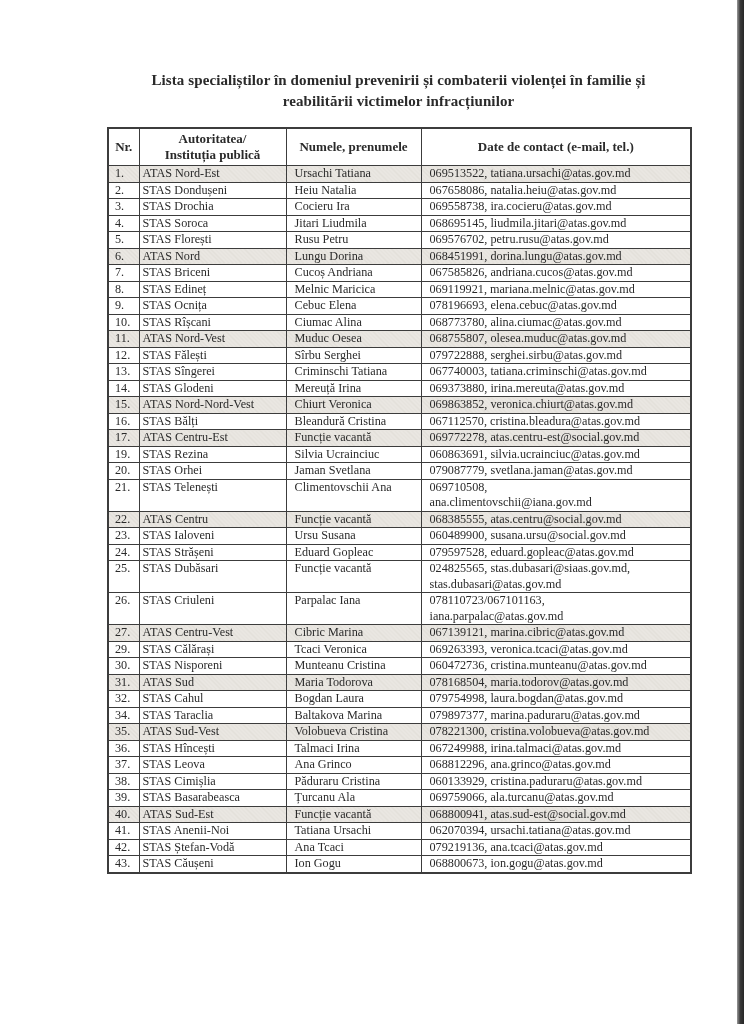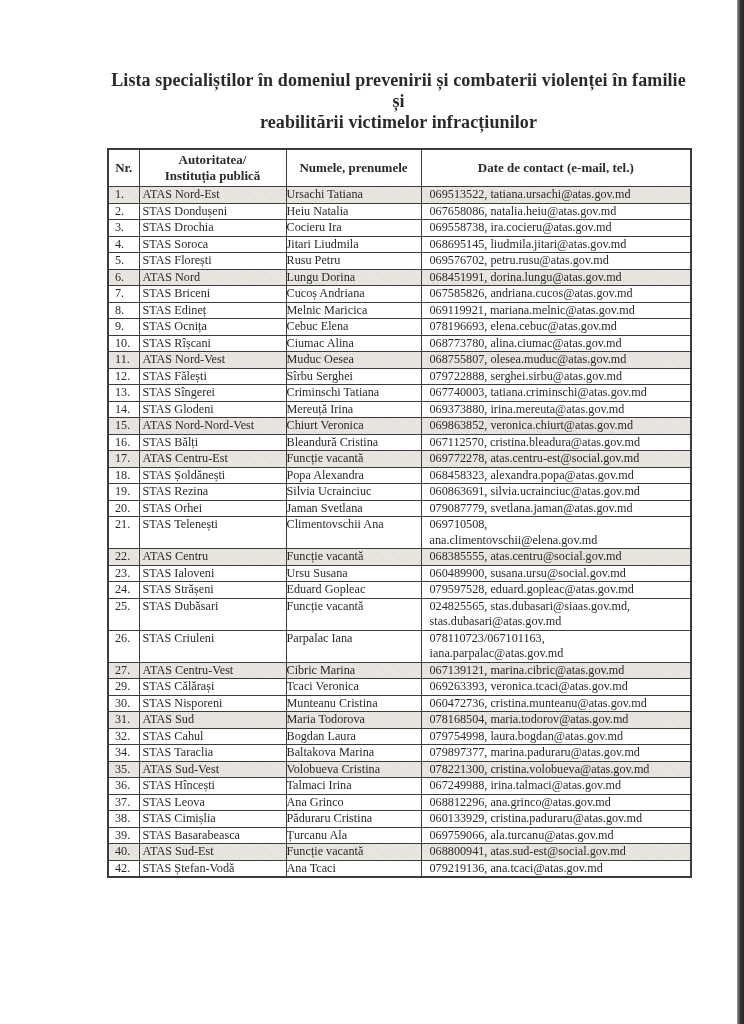--- a/index.html
+++ b/index.html
@@ -27,21 +27,21 @@
     background: linear-gradient(to right, #9a9a9a 0%, #3a3a3a 45%, #262626 100%);
   }
   .content {
     position: absolute;
     left: 107px;
     top: 70px;
     width: 583px;
   }
   .doc-title {
     font-weight: bold;
-    font-size: 18px;
+    font-size: 15px;
     line-height: 21px;
     text-align: center;
     white-space: pre-line;
     letter-spacing: 0.1px;
     margin: 0 0 15px 0;
   }
   table.spec-table {
     border-collapse: collapse;
     table-layout: fixed;
     width: 583px;
@@ -68,21 +68,21 @@
   }
   td {
     vertical-align: top;
     line-height: 15.5px;
     padding: 0 3px;
     white-space: pre-line;
     overflow: hidden;
   }
   td.col-nr        { padding-left: 6px; }
   td.col-authority { }
-  td.col-name      { padding-left: 0; }
+  td.col-name      { padding-left: 8px; }
   td.col-contact   { padding-left: 8px; }
   tr.shaded td {
     background-color: var(--shaded_row, #eae7e2);
     background-image: repeating-linear-gradient(45deg, rgba(120,110,95,0.07) 0 1px, transparent 1px 3px);
   }
 </style>
 </head>
 <body>
 
 <div class="paper">
@@ -203,43 +203,37 @@
             <td class="col-name">Bleandură Cristina</td>
             <td class="col-contact">067112570, cristina.bleadura@atas.gov.md</td>
           </tr>
           <tr class="shaded">
             <td class="col-nr">17.</td>
             <td class="col-authority">ATAS Centru-Est</td>
             <td class="col-name">Funcție vacantă</td>
             <td class="col-contact">069772278, atas.centru-est@social.gov.md</td>
           </tr>
           <tr>
-            <td class="col-nr">18.</td>
-            <td class="col-authority">STAS Șoldănești</td>
-            <td class="col-name">Popa Alexandra</td>
-            <td class="col-contact">068458323, alexandra.popa@atas.gov.md</td>
-          </tr>
-          <tr>
             <td class="col-nr">19.</td>
             <td class="col-authority">STAS Rezina</td>
             <td class="col-name">Silvia Ucrainciuc</td>
             <td class="col-contact">060863691, silvia.ucrainciuc@atas.gov.md</td>
           </tr>
           <tr>
             <td class="col-nr">20.</td>
             <td class="col-authority">STAS Orhei</td>
             <td class="col-name">Jaman Svetlana</td>
             <td class="col-contact">079087779, svetlana.jaman@atas.gov.md</td>
           </tr>
           <tr>
             <td class="col-nr">21.</td>
             <td class="col-authority">STAS Telenești</td>
             <td class="col-name">Climentovschii Ana</td>
             <td class="col-contact">069710508,
-ana.climentovschii@elena.gov.md</td>
+ana.climentovschii@iana.gov.md</td>
           </tr>
           <tr class="shaded">
             <td class="col-nr">22.</td>
             <td class="col-authority">ATAS Centru</td>
             <td class="col-name">Funcție vacantă</td>
             <td class="col-contact">068385555, atas.centru@social.gov.md</td>
           </tr>
           <tr>
             <td class="col-nr">23.</td>
             <td class="col-authority">STAS Ialoveni</td>
@@ -332,23 +326,35 @@
             <td class="col-name">Țurcanu Ala</td>
             <td class="col-contact">069759066, ala.turcanu@atas.gov.md</td>
           </tr>
           <tr class="shaded">
             <td class="col-nr">40.</td>
             <td class="col-authority">ATAS Sud-Est</td>
             <td class="col-name">Funcție vacantă</td>
             <td class="col-contact">068800941, atas.sud-est@social.gov.md</td>
           </tr>
           <tr>
+            <td class="col-nr">41.</td>
+            <td class="col-authority">STAS Anenii-Noi</td>
+            <td class="col-name">Tatiana Ursachi</td>
+            <td class="col-contact">062070394, ursachi.tatiana@atas.gov.md</td>
+          </tr>
+          <tr>
             <td class="col-nr">42.</td>
             <td class="col-authority">STAS Ștefan-Vodă</td>
             <td class="col-name">Ana Tcaci</td>
             <td class="col-contact">079219136, ana.tcaci@atas.gov.md</td>
+          </tr>
+          <tr>
+            <td class="col-nr">43.</td>
+            <td class="col-authority">STAS Căușeni</td>
+            <td class="col-name">Ion Gogu</td>
+            <td class="col-contact">068800673, ion.gogu@atas.gov.md</td>
           </tr>
         </tbody>
     </table>
   </div>
 
   <div class="scan-edge"></div>
 </div>
 
 </body></html>

